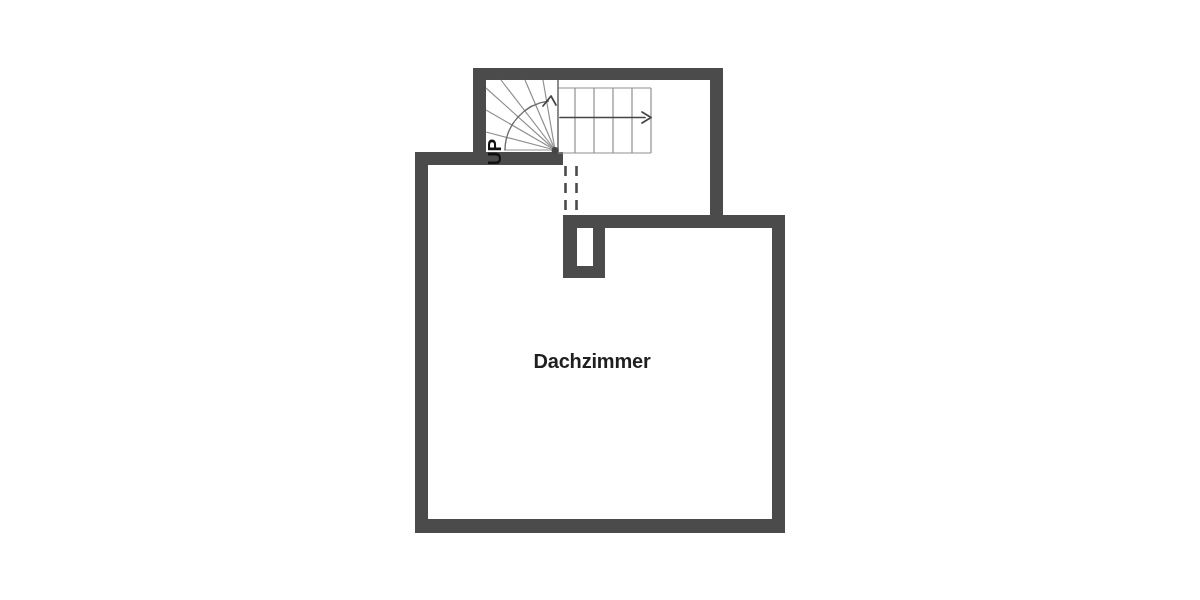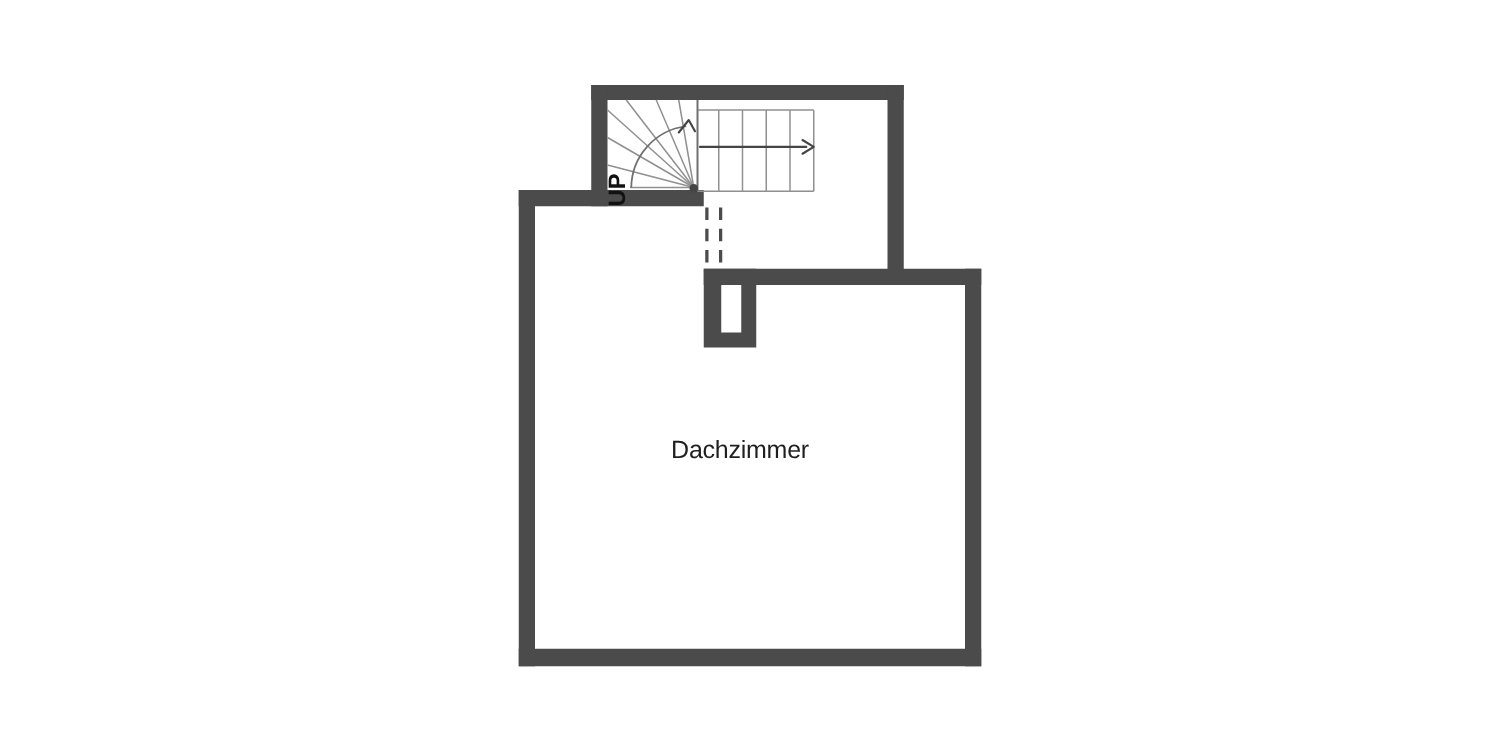--- a/index.html
+++ b/index.html
@@ -94,15 +94,15 @@
 
       <line class="arrow" x1="560" y1="117.5" x2="645" y2="117.5"></line>
       <path class="arrow" d="M 642 112 L 651 117.5 L 642 123"></path>
 
       <circle class="dot" cx="555" cy="150.5" r="3.4"></circle>
     </g>
   </svg>
 
   <div class="label up-label" style="left:495px;top:152px;">UP</div>
 
-  <div class="label room-label" style="left:592px;top:361px;">Dachzimmer</div>
+  <div class="label room-label" style="left:592px;top:361px;font-weight:bold;">Dachzimmer</div>
 
 </div>
 
 </body></html>

